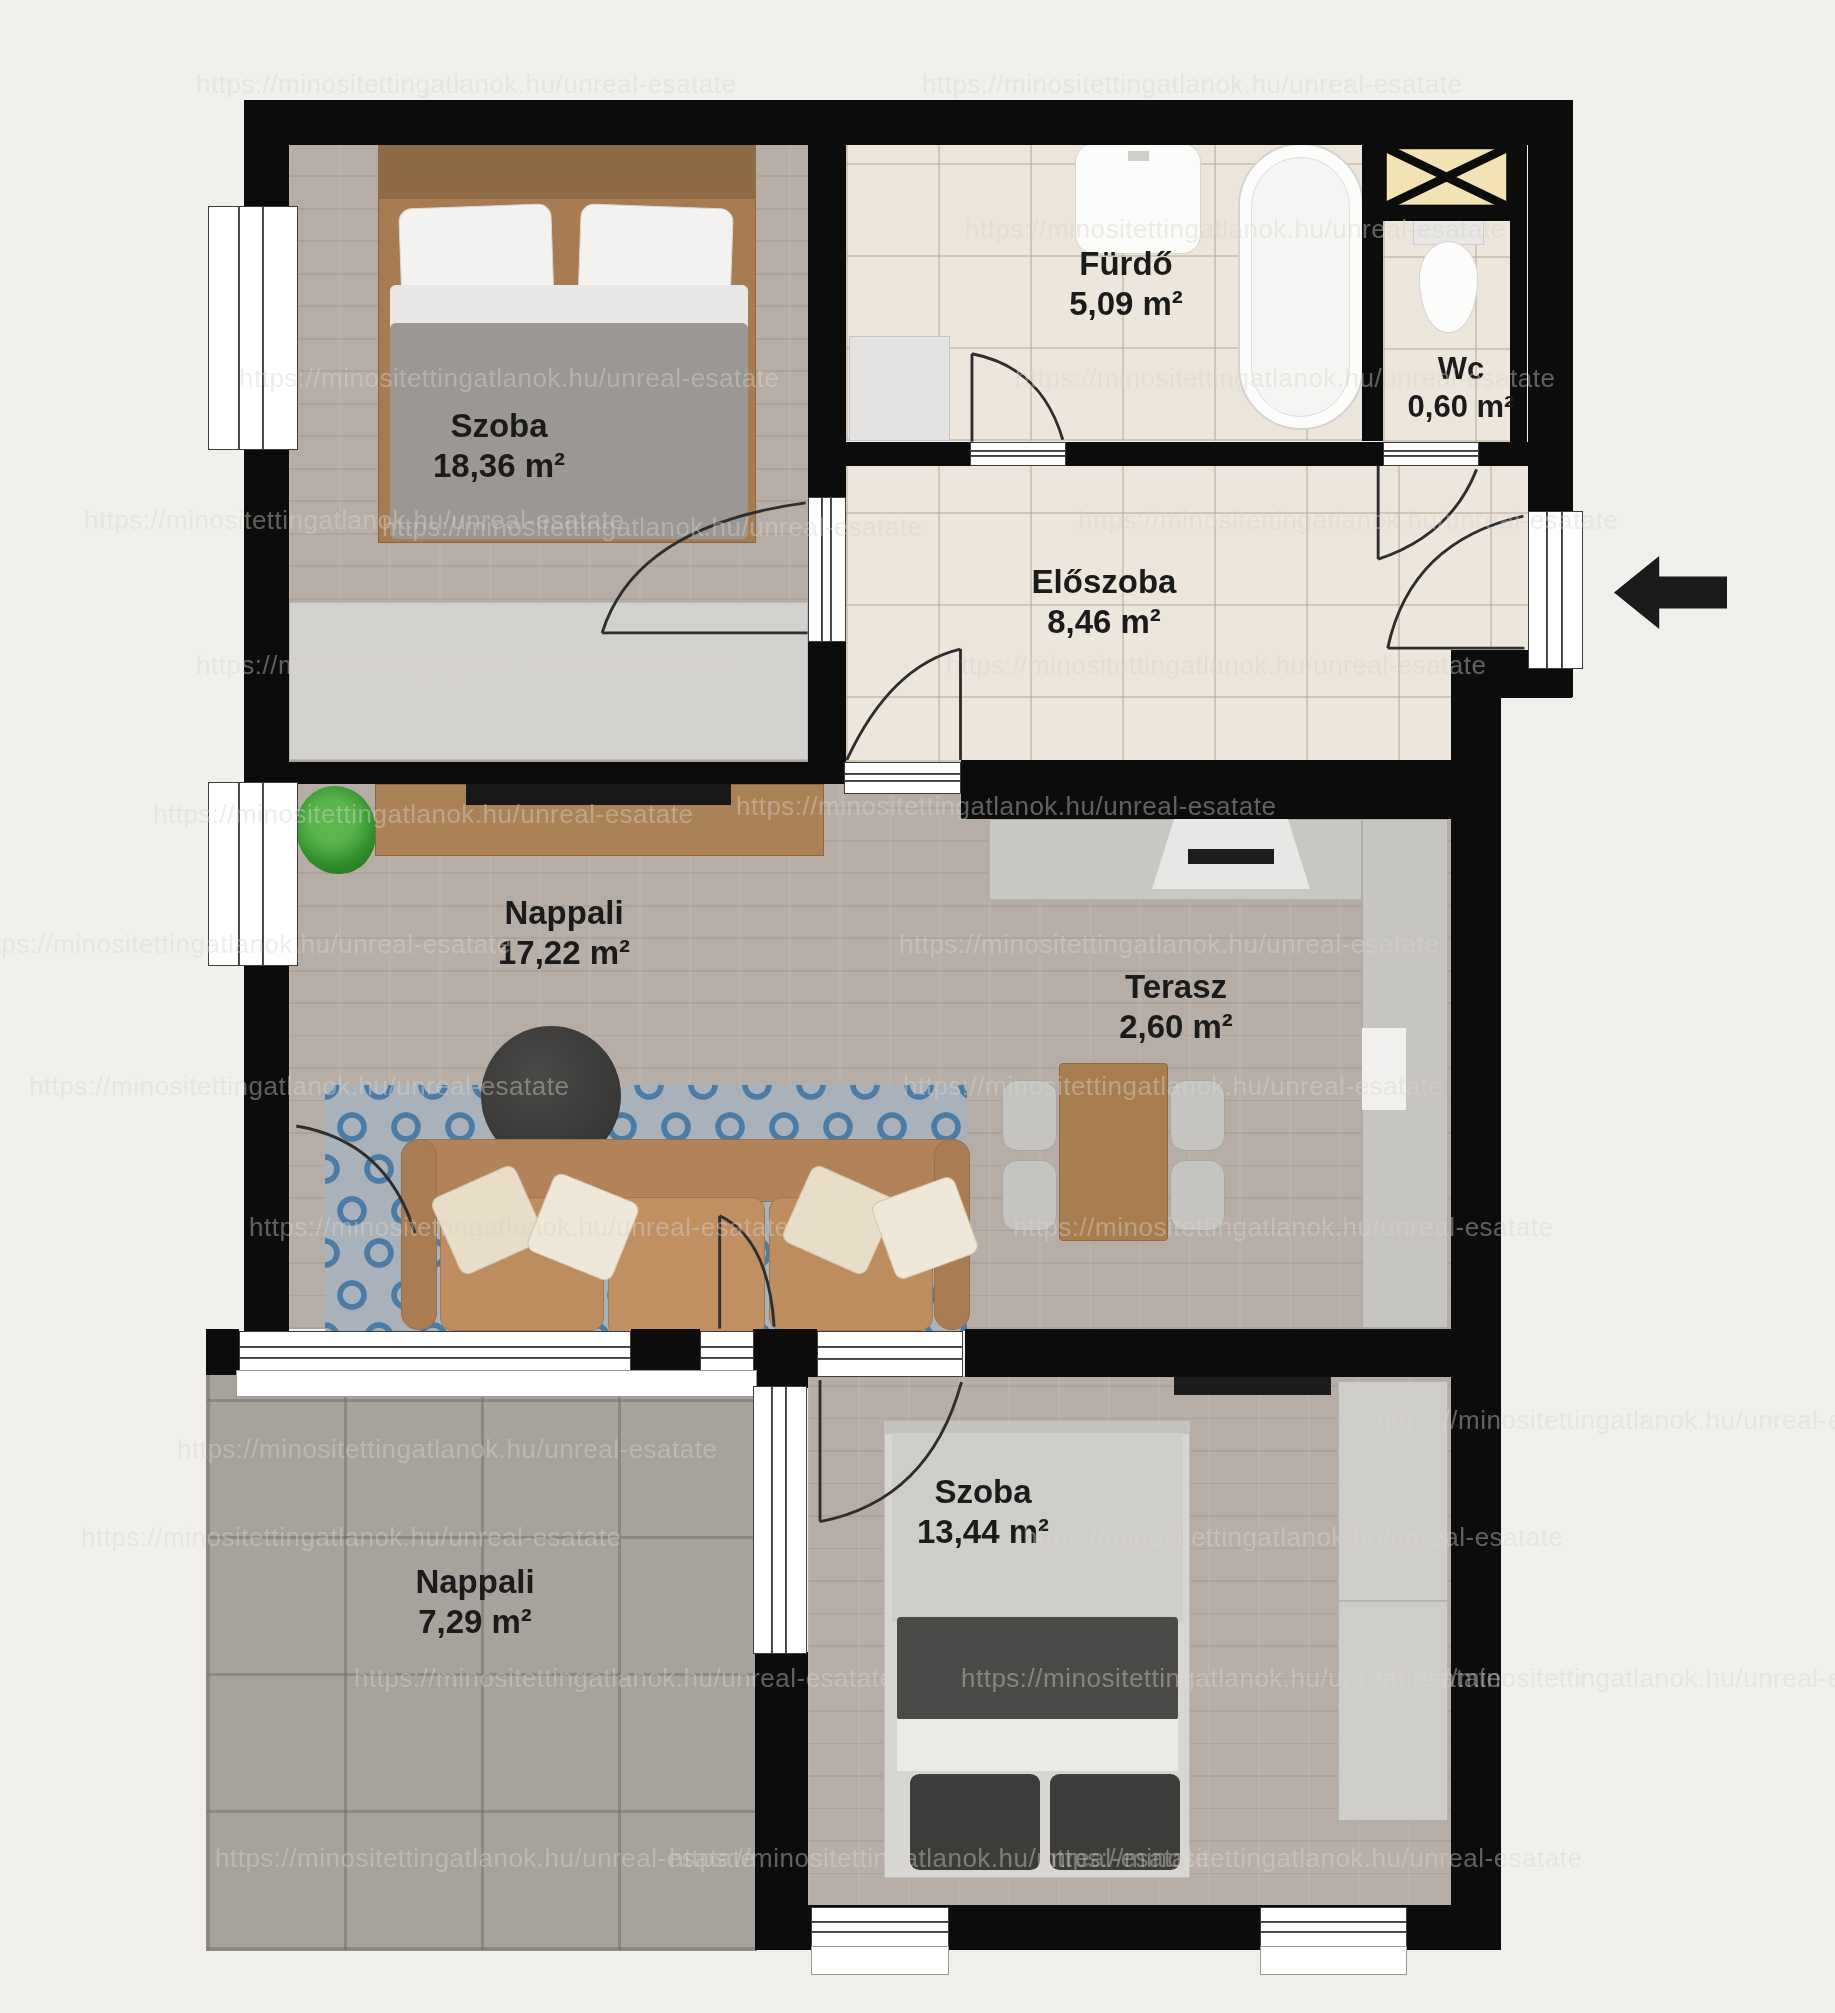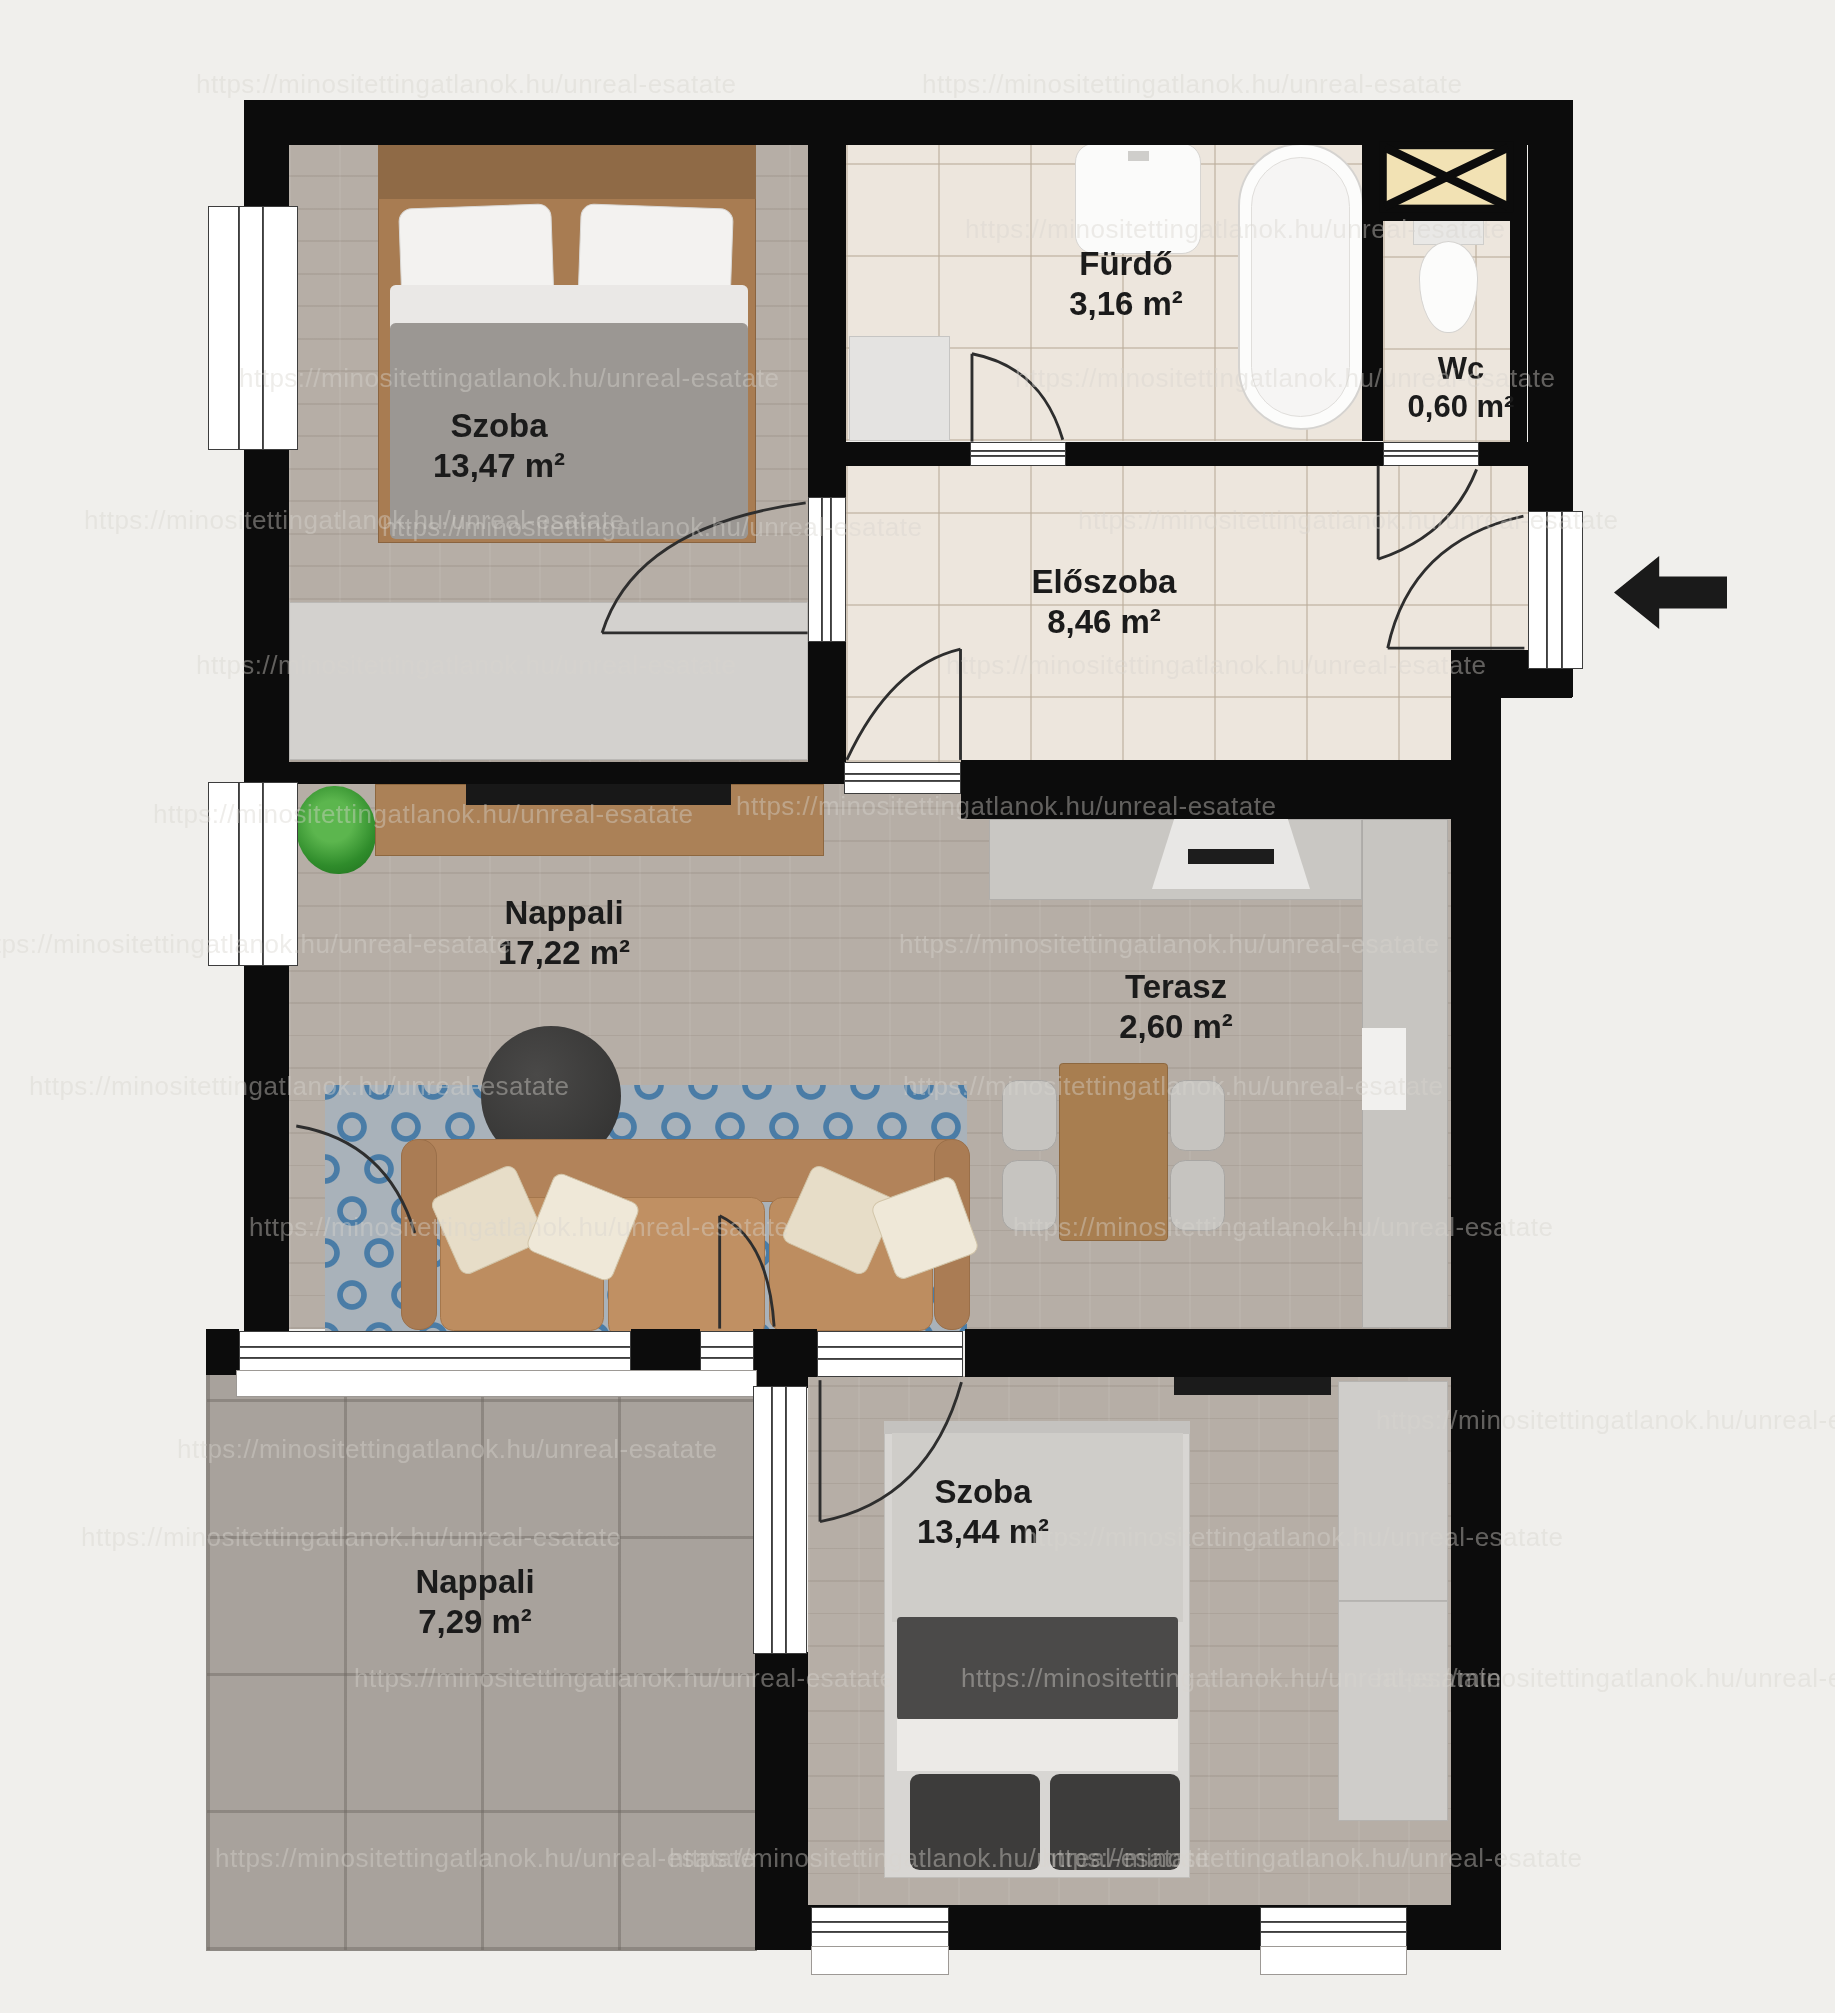--- a/index.html
+++ b/index.html
@@ -167,25 +167,25 @@
       <path d="M310 1178 Q405 1194 434 1290"></path>
       <path d="M753 1272 L753 1390"></path>
       <path d="M753 1272 Q804 1296 810 1388"></path>
       <path d="M858 1444 L858 1592"></path>
       <path d="M858 1592 Q972 1570 1006 1446"></path>
     </g>
   </svg>
 
   <div class="label" style="left:499px;top:446px;">
     <span>Szoba</span>
-    <span>13,47 m²</span>
+    <span>18,36 m²</span>
   </div>
   <div class="label" style="left:1126px;top:284px;">
     <span>Fürdő</span>
-    <span>3,16 m²</span>
+    <span>5,09 m²</span>
   </div>
   <div class="label" style="left:1461px;top:388px;font-size:31px;">
     <span>Wc</span>
     <span>0,60 m²</span>
   </div>
   <div class="label" style="left:1104px;top:602px;">
     <span>Előszoba</span>
     <span>8,46 m²</span>
   </div>
   <div class="label" style="left:564px;top:933px;">

